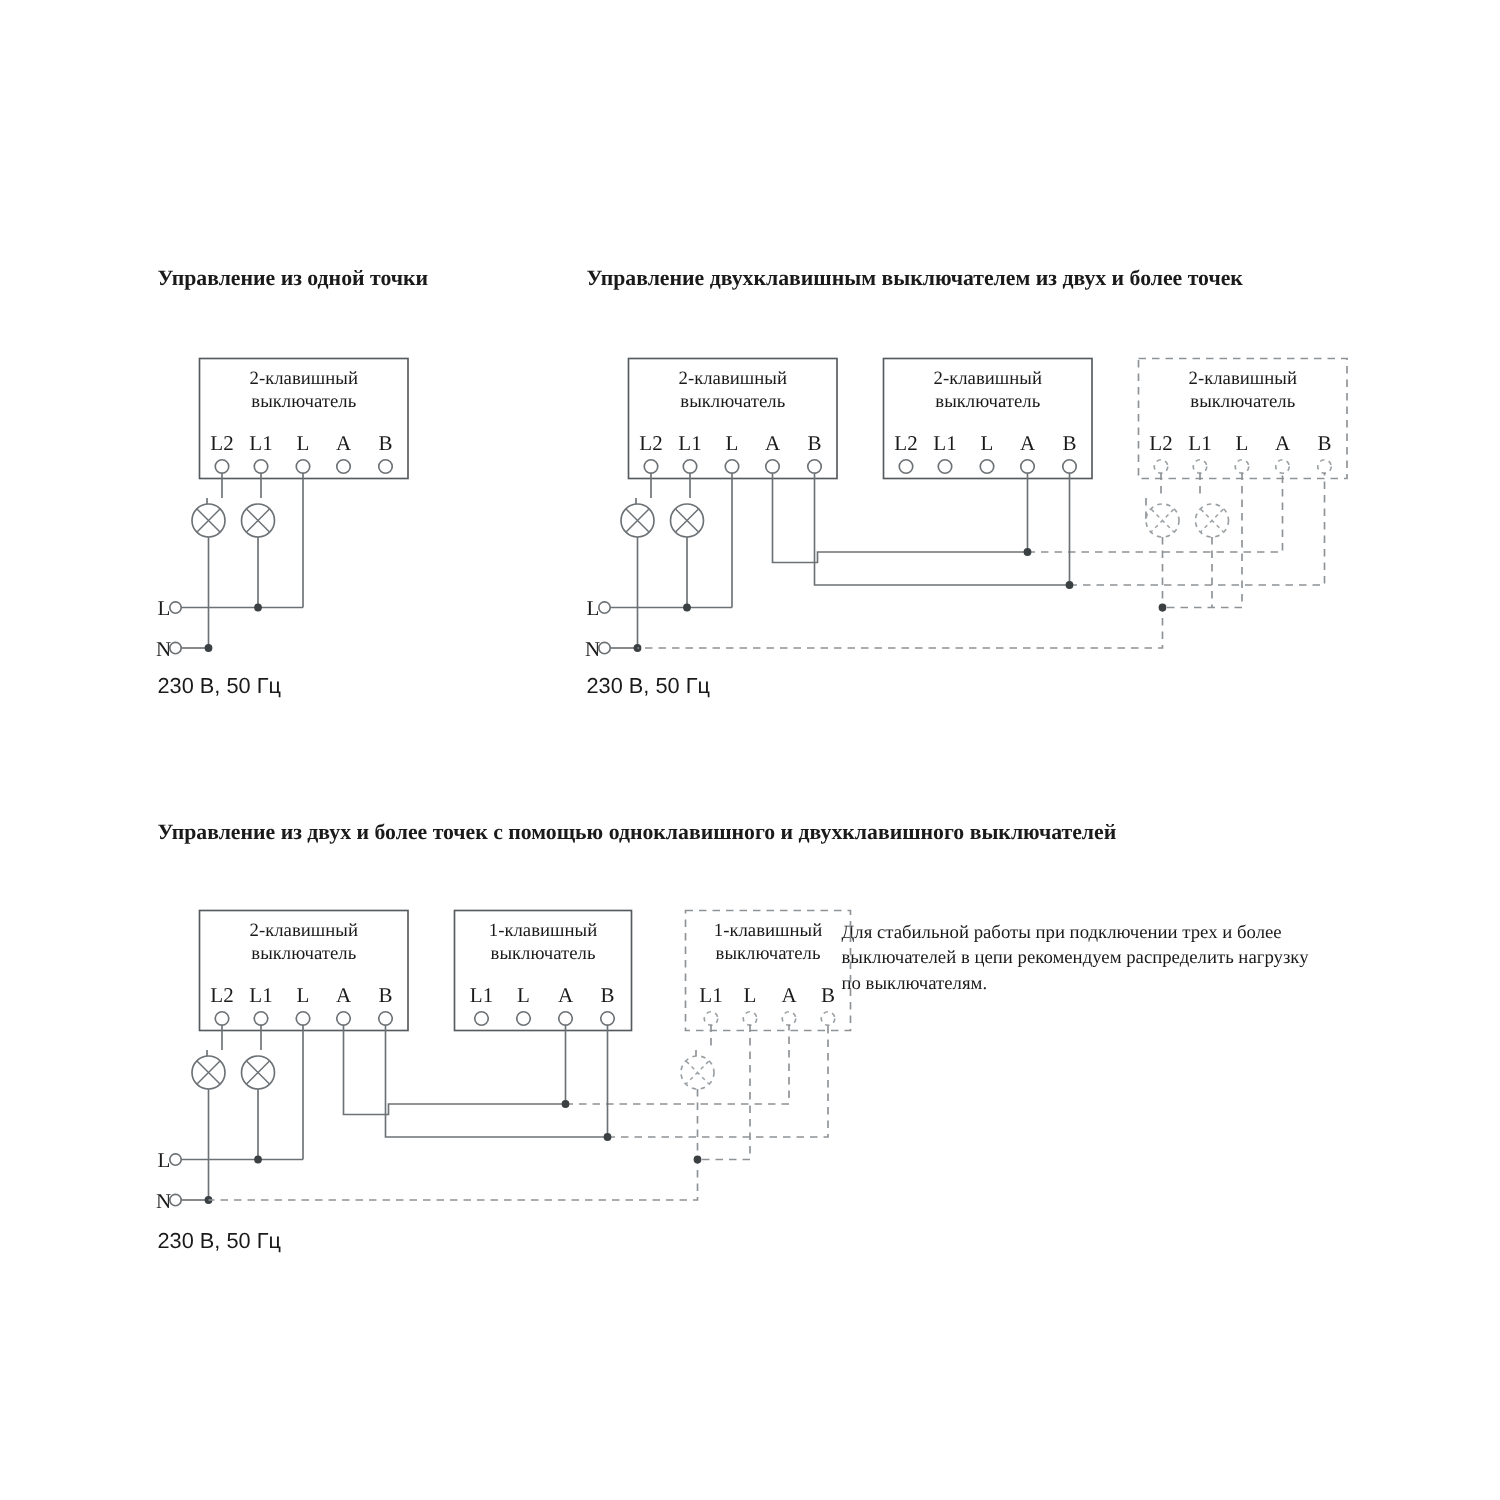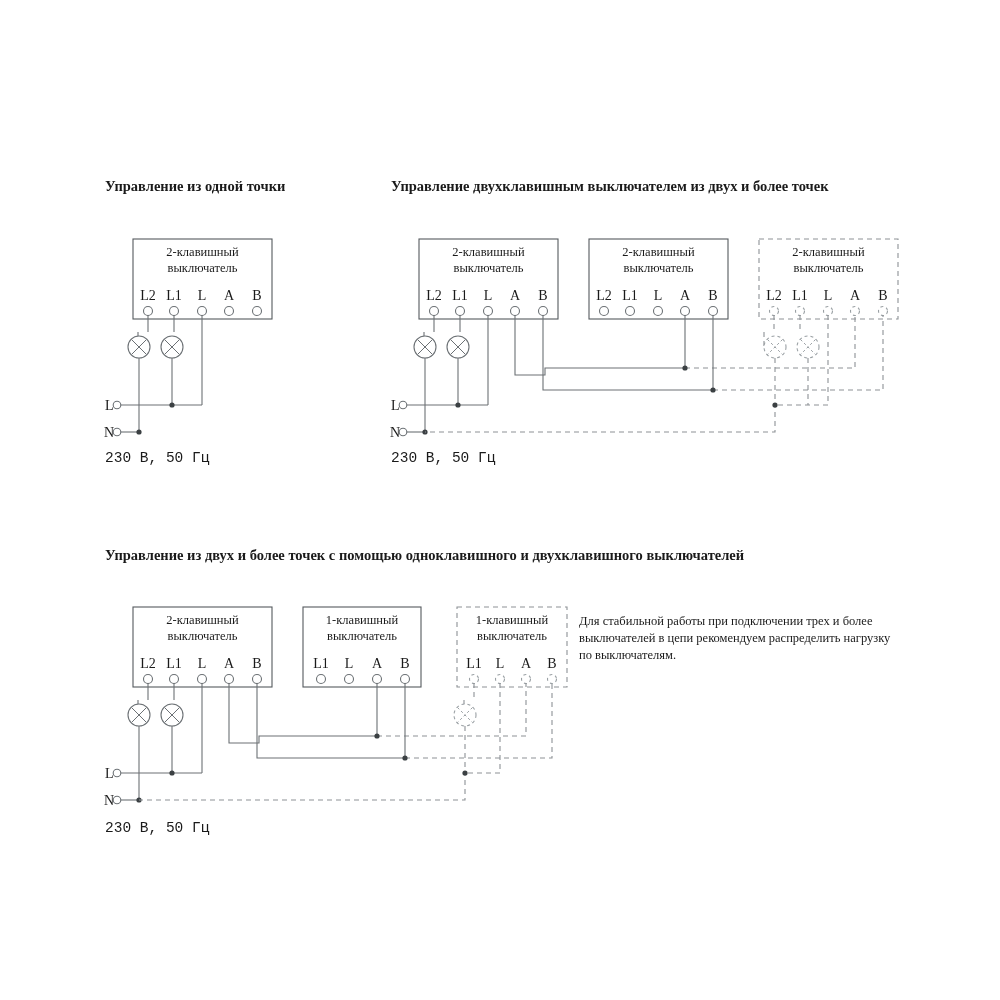--- a/index.html
+++ b/index.html
@@ -24,21 +24,21 @@
   .section-title {
     position: absolute;
     font-family: "Liberation Serif", serif;
     font-weight: bold;
     font-size: 14.5px;
     color: #1a1a1a;
     white-space: nowrap;
   }
   .voltage-label {
     position: absolute;
-    font-family: Liberation Mono, monospace;
+    font-family: Liberation Sans, sans-serif;
     font-size: 14.5px;
     color: #1a1a1a;
     white-space: nowrap;
   }
   .note {
     position: absolute;
     font-family: "Liberation Serif", serif;
     font-size: 12.5px;
     line-height: 1.35;
     color: #1a1a1a;
@@ -127,21 +127,21 @@
   <div class="section-title" style="left:105px; top:178px;">Управление из одной точки</div>
 
   <div class="section-title" style="left:105px; top:547px;">Управление из двух и более точек с помощью одноклавишного и двухклавишного выключателей</div>
 
   <div class="section-title" style="left:391px; top:178px;">Управление двухклавишным выключателем из двух и более точек</div>
 
   <div class="voltage-label" style="left:105px; top:450px;">230 В, 50 Гц</div>
   <div class="voltage-label" style="left:391px; top:450px;">230 В, 50 Гц</div>
   <div class="voltage-label" style="left:105px; top:820px;">230 В, 50 Гц</div>
 
-  <div class="note" style="left:579px; top:613px;">Для стабильной работы при подключении трех и более выключателей в цепи рекомендуем распределить нагрузку по выключателям.</div>
+  <div class="note" style="left:561px; top:613px;">Для стабильной работы при подключении трех и более выключателей в цепи рекомендуем распределить нагрузку по выключателям.</div>
 
   <svg width="1000" height="1000" viewBox="0 0 1000 1000" style="position:absolute; left:0; top:0;">
 
     <g>
 
       <rect class="box-solid" x="133" y="239" width="139" height="80"></rect>
       <text class="sw-title" x="202.5" y="256" text-anchor="middle">2-клавишный</text>
       <text class="sw-title" x="202.5" y="271.5" text-anchor="middle">выключатель</text>
 
       <text class="term-label" x="148" y="300" text-anchor="middle">L2</text>

